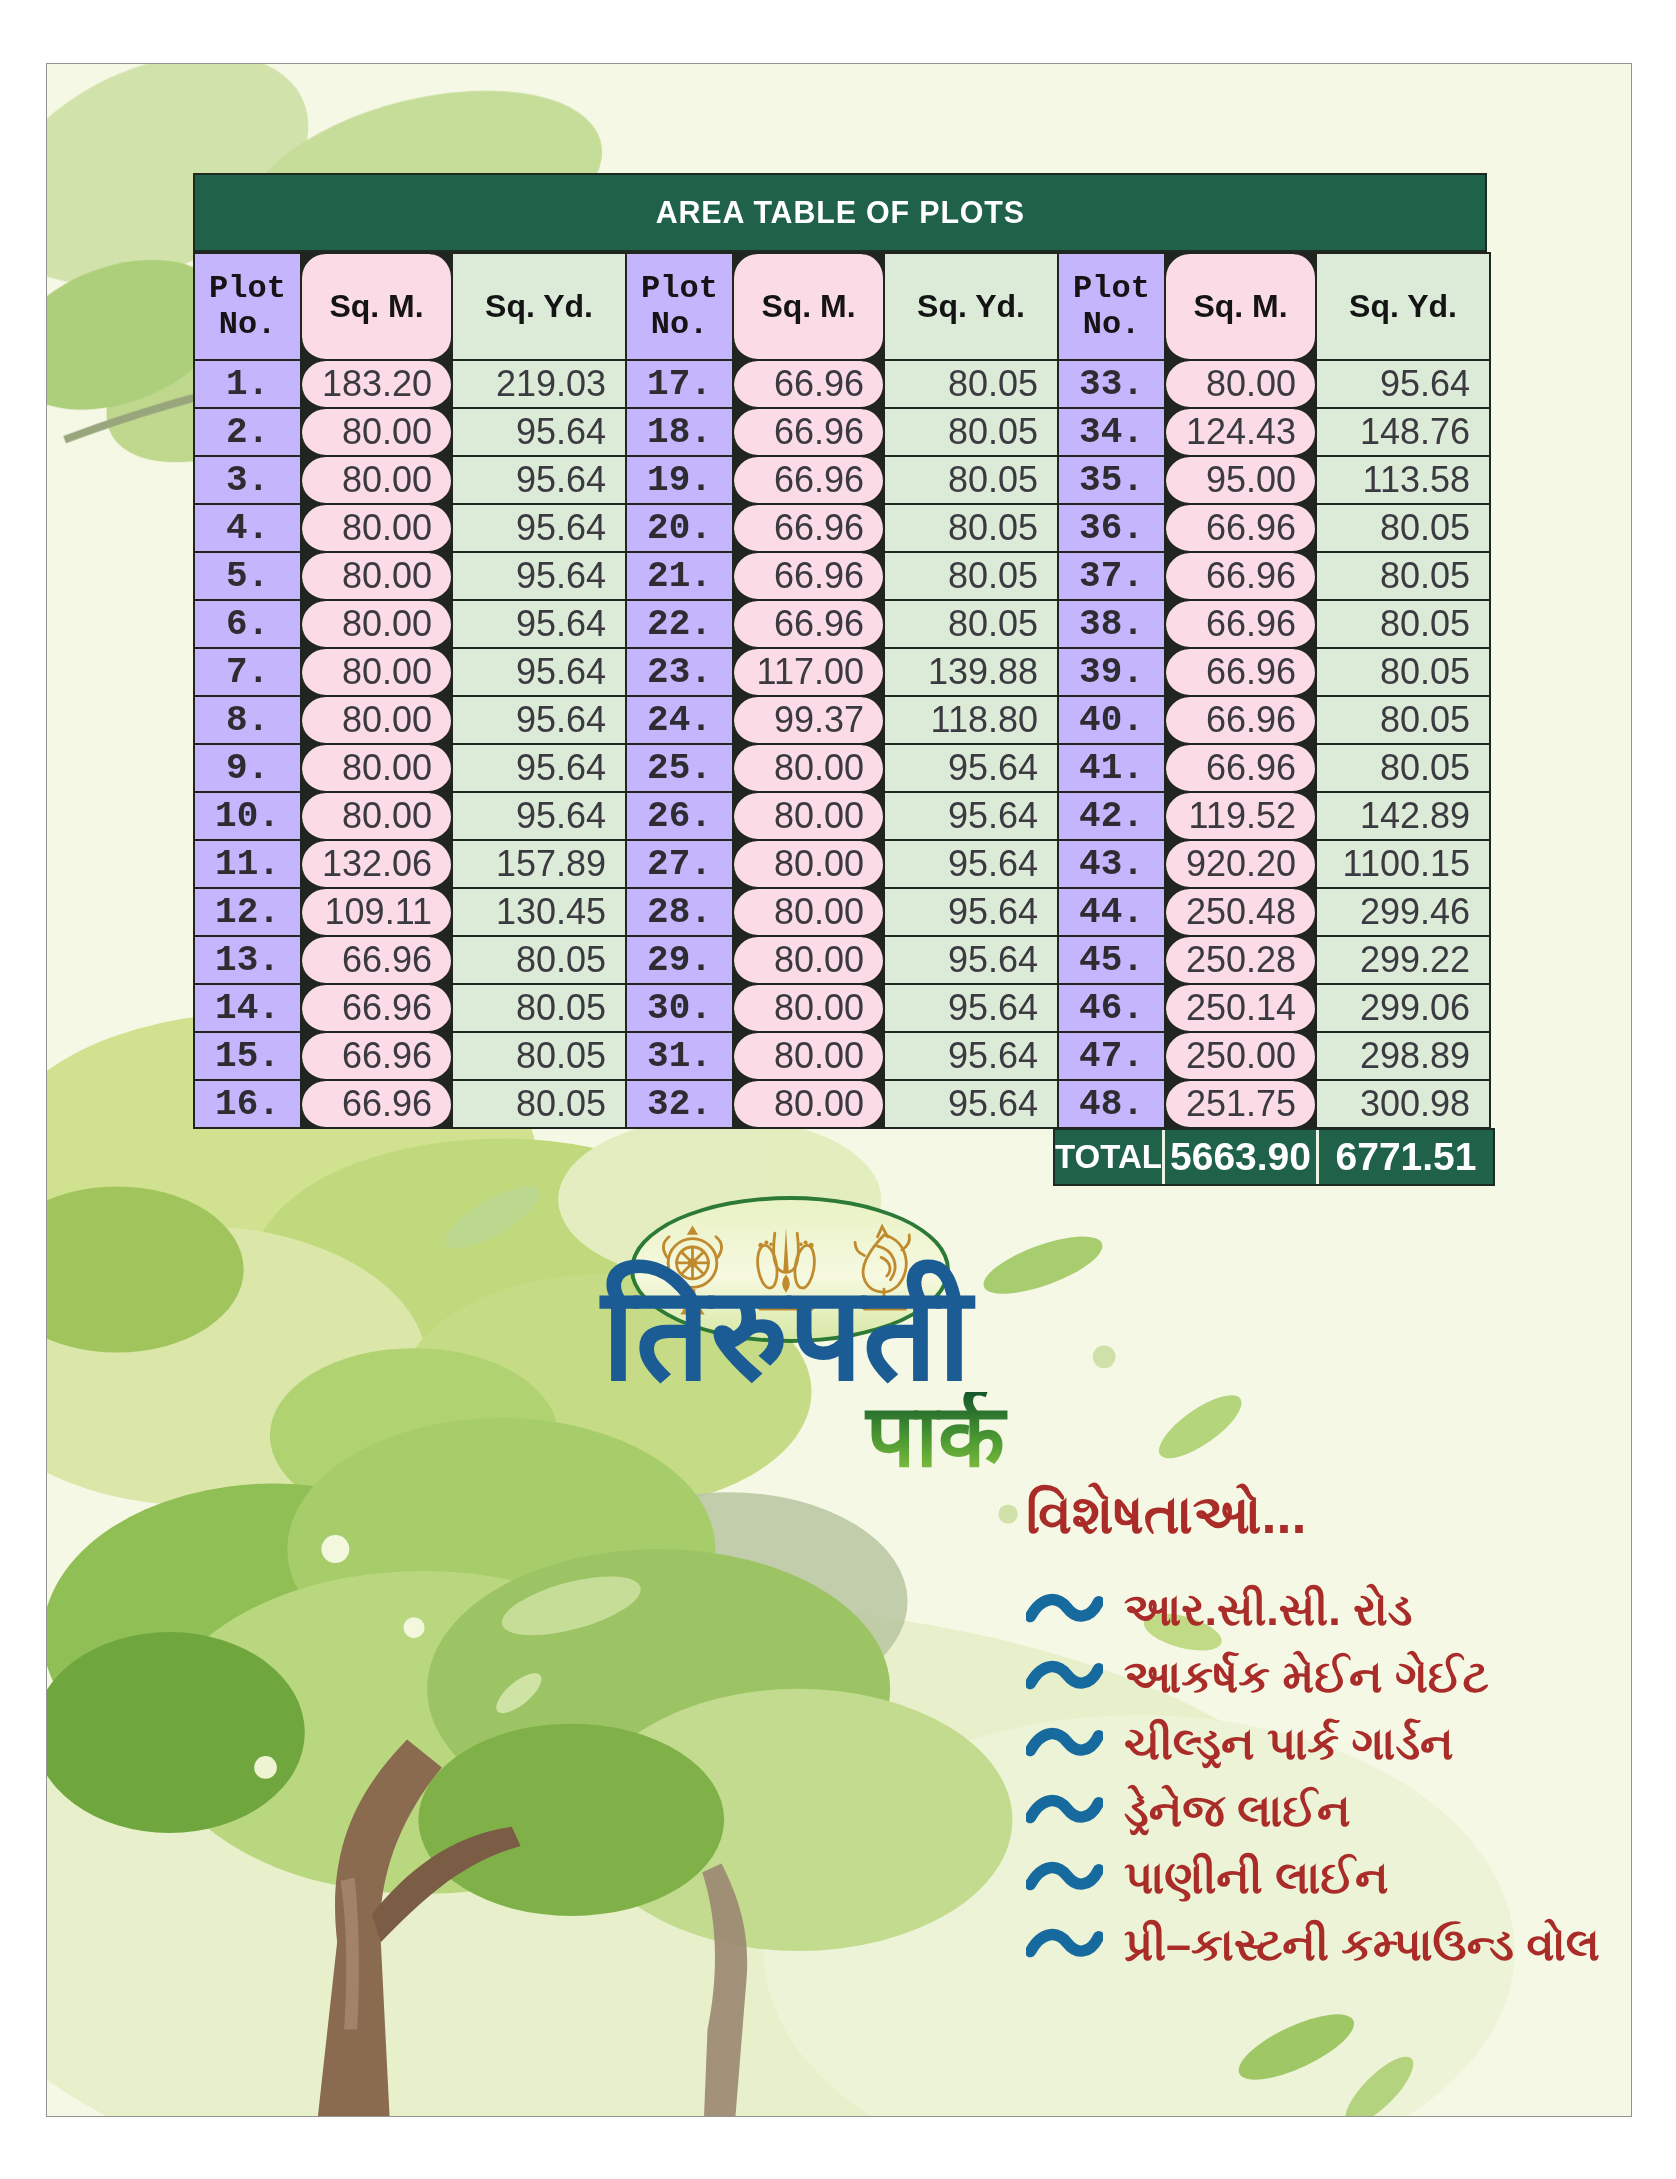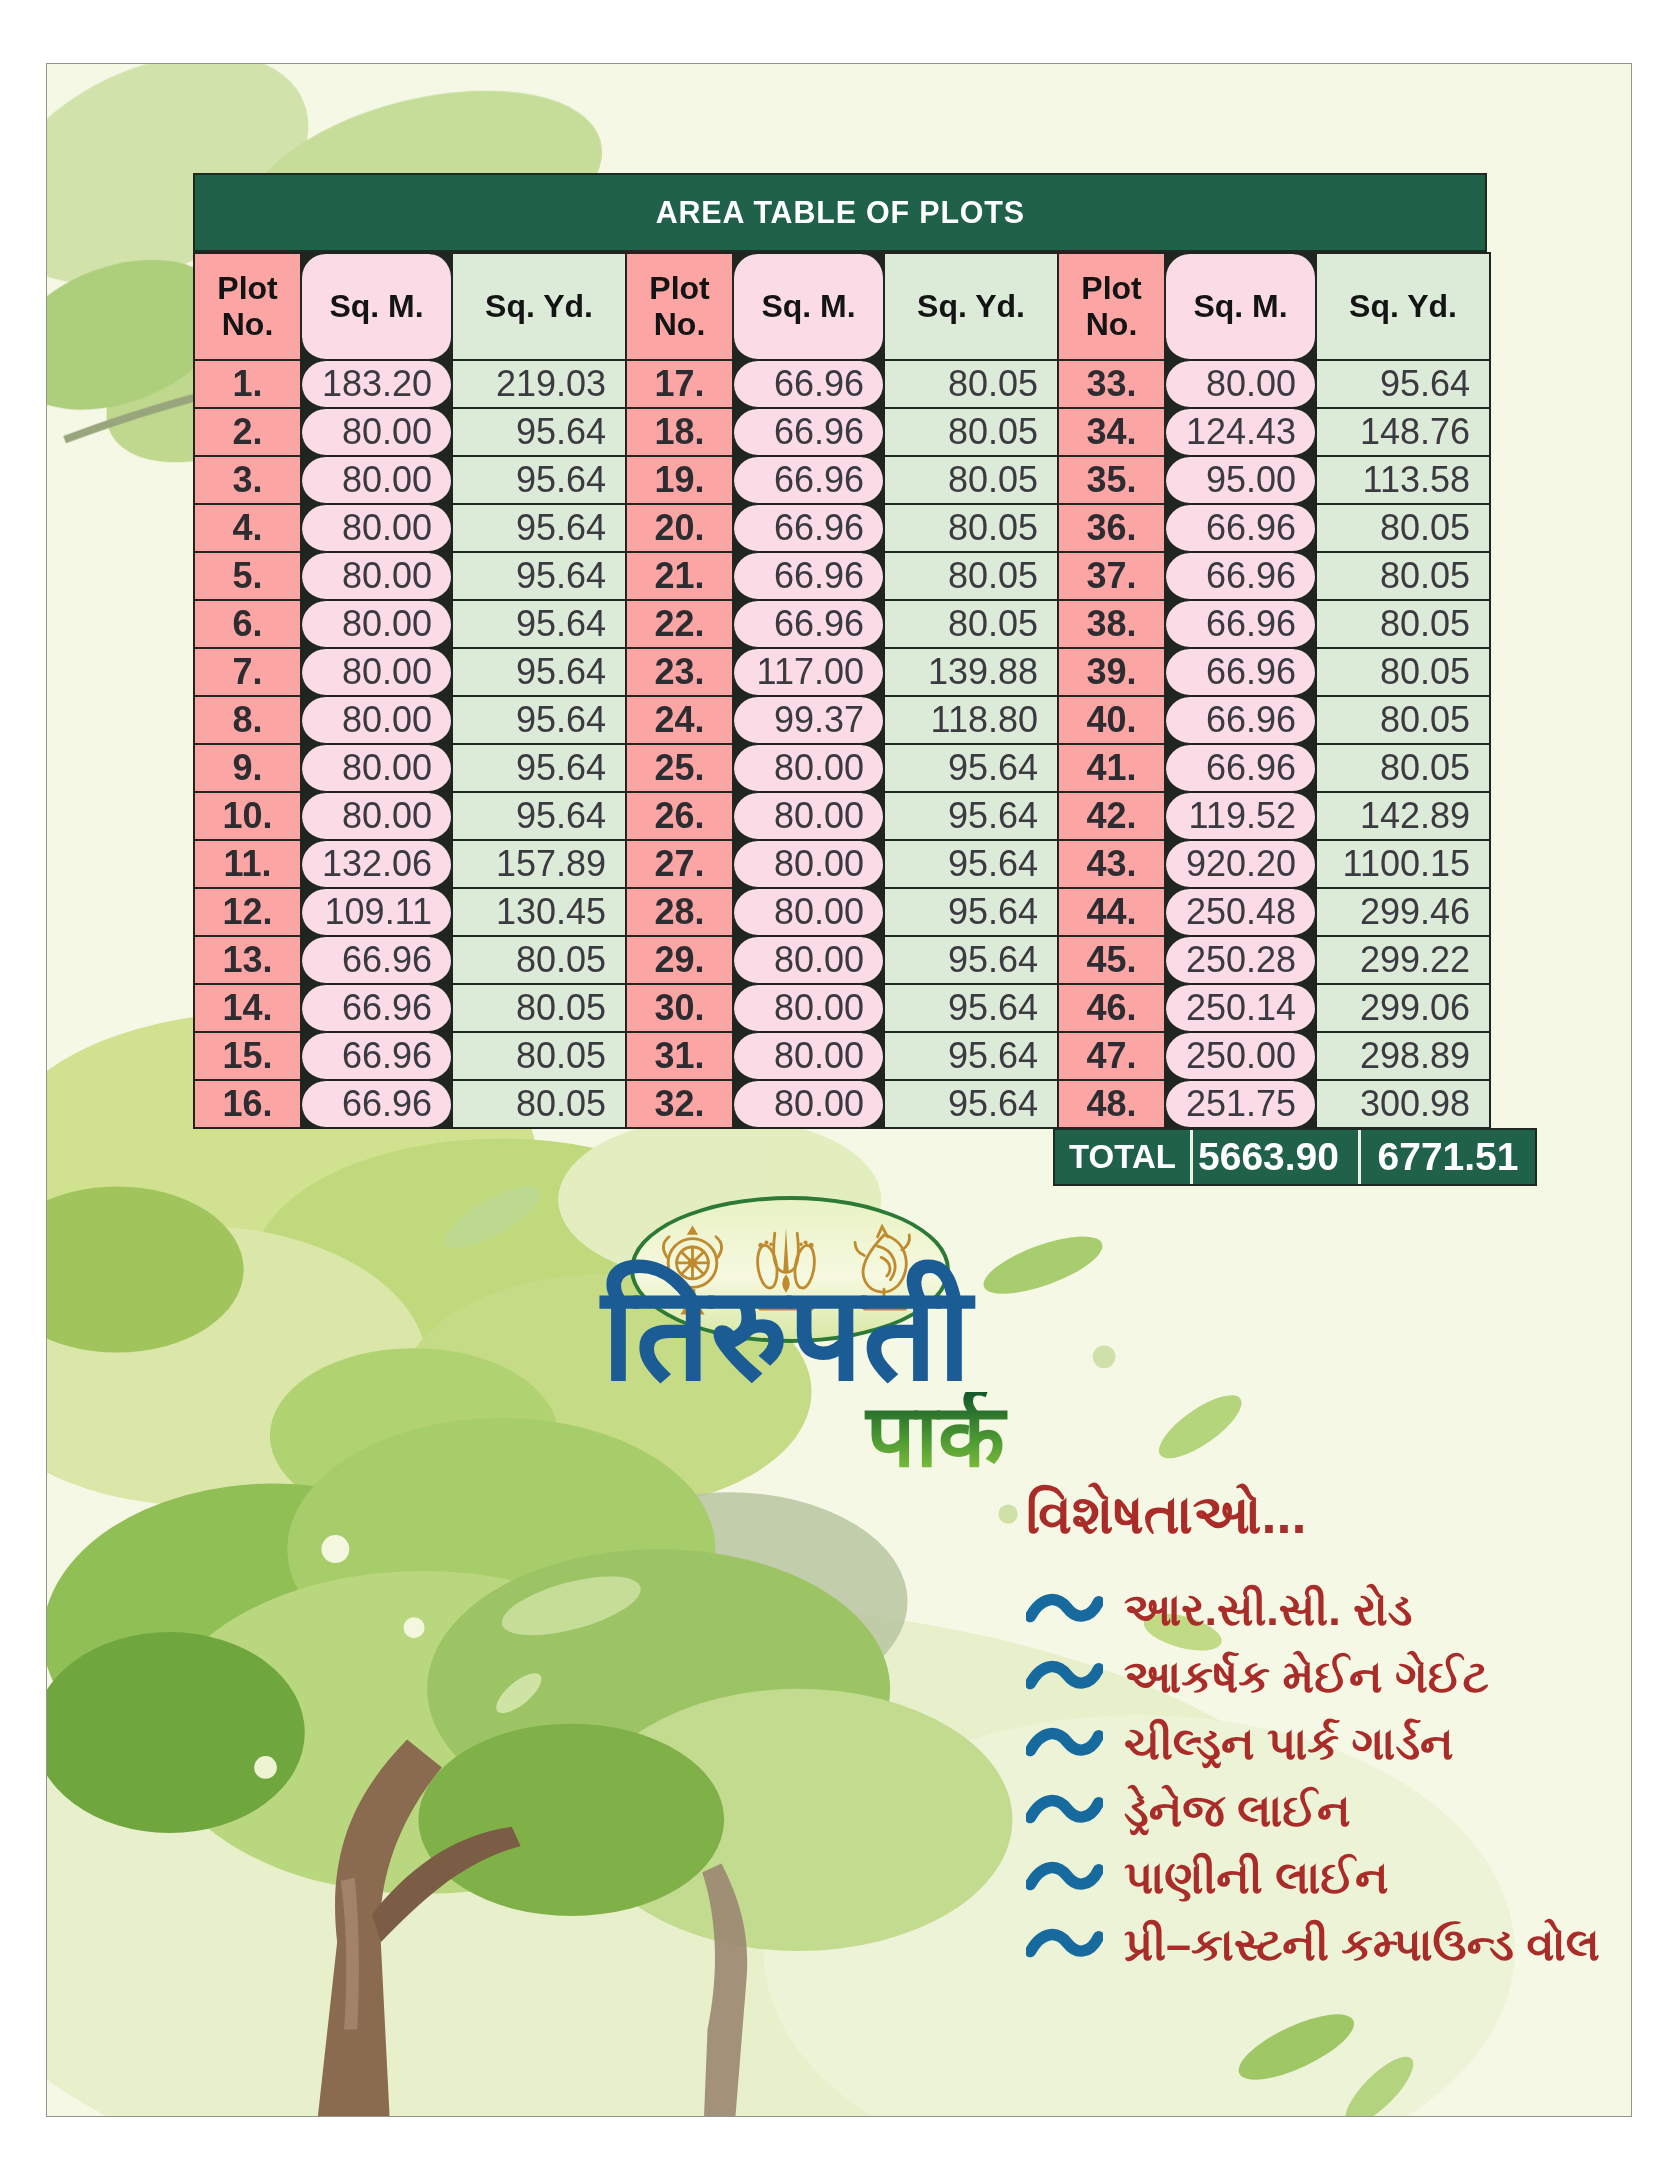--- a/index.html
+++ b/index.html
@@ -20,27 +20,27 @@
   .tbl-grid{position:absolute;left:146px;top:188px;z-index:2;display:grid;
             grid-template-columns:107px 151px 174px 107px 151px 174px 107px 151px 174px;
             border-left:2.6px solid #20261f;border-top:2.6px solid #20261f;background:#20261f;}
   .cell{border-right:2.6px solid #20261f;border-bottom:2.6px solid #20261f;box-sizing:border-box;
         display:flex;align-items:center;}
   .hcell{height:107px;font-size:32px;font-weight:700;color:#141414;justify-content:center;
          text-align:center;line-height:1.12;}
   .dcell{height:48px;font-size:36px;color:#3a3a40;}
   .d-plot{justify-content:center;font-weight:700;color:#2d2d31;}
   .d-num{justify-content:flex-end;padding-right:19px;}
-  .c-plot{background:#fca5a5;}
+  .c-plot{background:#c4b5fd;font-family:Liberation Mono, monospace;}
   .c-sqm{background:#fadbe6;border-radius:24px;}
   .c-sqyd{background:#dcead8;}
   .tbl-total{position:absolute;left:1006px;top:1064px;z-index:2;display:flex;
              border:2.6px solid #1c2a22;background:#20614a;height:54px;box-sizing:content-box;}
   .tot-cell{display:flex;align-items:center;justify-content:center;color:#fff;
-            font-weight:700;font-size:39px;margin-left:14px;}
+            font-weight:700;font-size:39px;}
   .tot-cell + .tot-cell{border-left:3.5px solid #eef2e4;}
   .tot-label{width:107px;font-size:33px;}
   .tot-m{width:151px;}
   .tot-y{width:174px;}
 
   
   .logo-ellipse{position:absolute;left:583px;top:1132px;width:320px;height:147px;z-index:2;
                 border:4.4px solid #2c7a36;border-radius:50%;box-sizing:border-box;
                 background:linear-gradient(180deg,#e9f2c4 0%,#f6f9e0 55%,#d8e8a6 100%);
                 display:flex;align-items:center;justify-content:center;gap:14px;}

